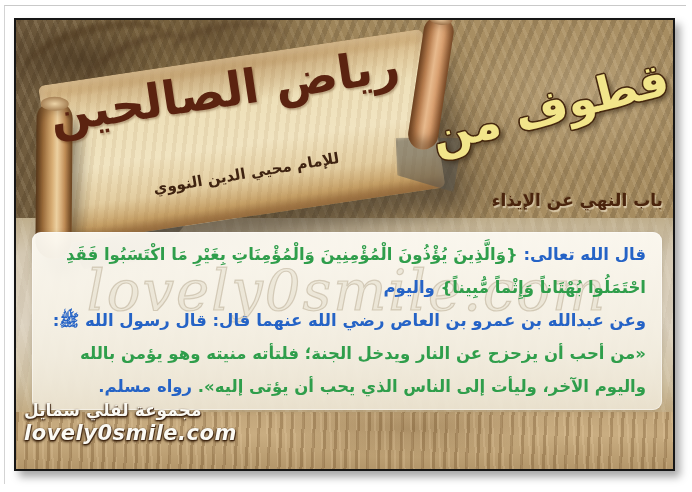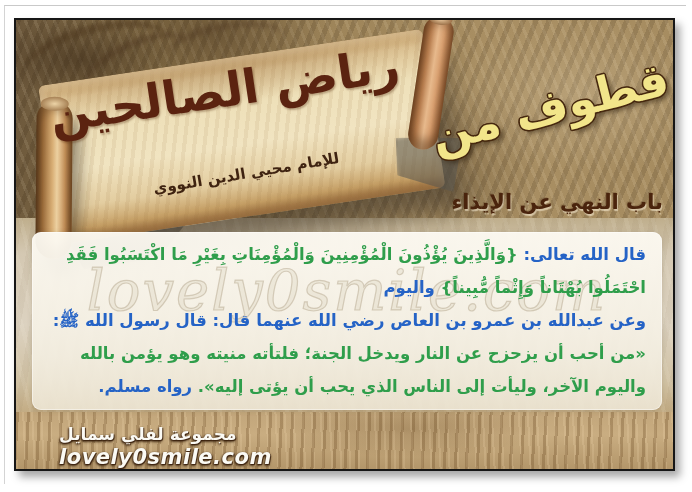--- a/index.html
+++ b/index.html
@@ -84,40 +84,40 @@
 
   
   .qutuf { position:absolute; right:2px; top:58px; width:224px; text-align:center;
     font-size:46px; font-weight:bold; color:#f2e58a; direction:rtl; white-space:nowrap;
     transform:rotate(-14deg);
     text-shadow:-1.5px 0 #46280f, 1.5px 0 #46280f, 0 -1.5px #46280f, 0 1.5px #46280f,
                 -1px -1px #46280f, 1px 1px #46280f, -1px 1px #46280f, 1px -1px #46280f,
                 3px 4px 5px rgba(40,25,10,0.55); }
 
   
-  .chapter-title { position:absolute; right:10px; top:170px; font-size:21px; font-weight:bold;
+  .chapter-title { position:absolute; right:10px; top:170px; font-size:17px; font-weight:bold;
     color:#4a240d; direction:rtl; white-space:nowrap;
     text-shadow:1px 2px 1px rgba(255,244,220,0.55), -1px -1px 0 rgba(60,30,10,0.20); }
 
   
   .panel { position:absolute; left:16px; top:212px; width:630px; height:178px; border-radius:9px;
     background:linear-gradient(180deg, rgba(252,249,241,0.96) 0%, rgba(244,239,226,0.90) 70%, rgba(238,231,214,0.88) 100%);
     box-shadow: inset 0 0 0 1px rgba(255,255,255,0.45), 0 1px 5px rgba(120,100,70,0.25); }
   .watermark { position:absolute; left:0; right:0; top:26px; text-align:center;
     font-family:"DejaVu Serif", serif; font-style:italic; font-size:56px; letter-spacing:2px;
     white-space:nowrap; color:rgba(200,188,160,0.20);
     -webkit-text-stroke:1.2px rgba(150,130,100,0.32); pointer-events:none; }
   .panel-text { position:absolute; left:16px; right:16px; top:6px; bottom:4px;
     direction:rtl; text-align:right; font-size:16.5px; font-weight:bold; line-height:33px; }
   .panel-text p { margin:0; }
   .t-blue  { color:#2563c6; }
   .t-green { color:#2f9e4b; }
 
   
-  .branding { position:absolute; left:8px; bottom:0; color:#fbfaf4; line-height:1.15;margin-left:35px; }
+  .branding { position:absolute; left:8px; bottom:24px; color:#fbfaf4; line-height:1.15; }
   .branding-ar { font-size:17px; font-weight:bold; direction:rtl; text-align:left; white-space:nowrap;
     text-shadow:0 1px 2px rgba(60,35,15,0.95), 1px 1px 0 rgba(60,35,15,0.75),
                 -1px 1px 2px rgba(60,35,15,0.65), 0 2px 3px rgba(50,30,12,0.6); }
   .branding-en { font-size:21px; font-weight:bold; font-style:italic; letter-spacing:0.5px; white-space:nowrap;
     text-shadow:0 1px 2px rgba(60,35,15,0.95), 1px 1px 0 rgba(60,35,15,0.75),
                 -1px 1px 2px rgba(60,35,15,0.65), 0 2px 3px rgba(50,30,12,0.6); }
 </style>
 </head>
 <body>
 

